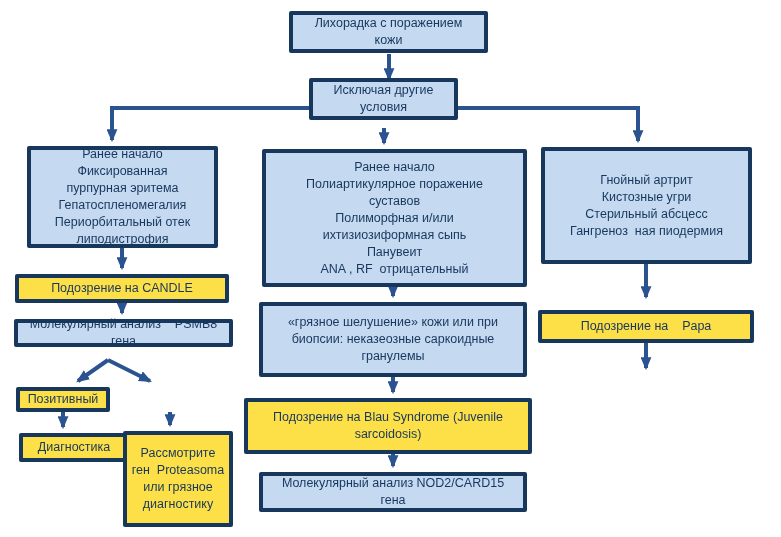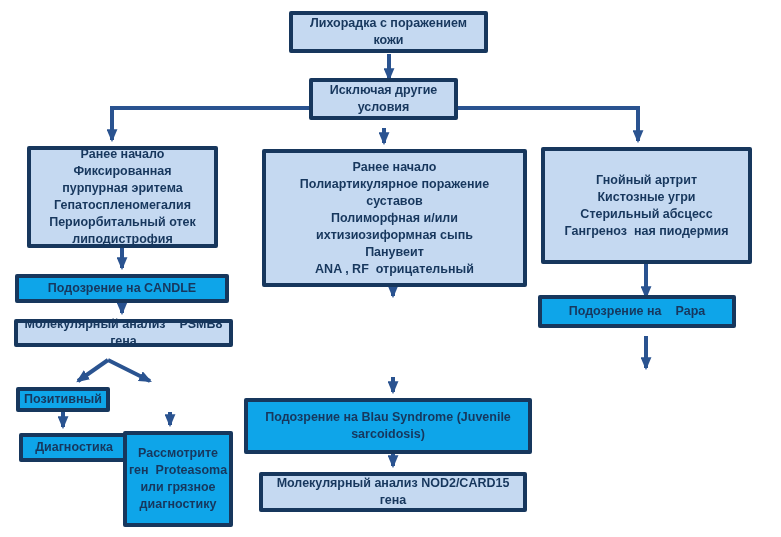--- a/index.html
+++ b/index.html
@@ -5,25 +5,25 @@
   html,body{margin:0;padding:0;background:#ffffff;}
   .canvas{
     position:relative;width:781px;height:537px;background:#ffffff;overflow:hidden;
     font-family:"Liberation Sans", sans-serif;
   }
   .connectors{position:absolute;left:0;top:0;width:781px;height:537px;}
   .node{
     position:absolute;box-sizing:border-box;
     border:4px solid #17375d;border-radius:2px;
     background:#c5d9f1;color:#17375d;
-    font-weight:bold;font-size:12.5px;line-height:17px;
+    font-weight:normal;font-size:12.5px;line-height:17px;
     display:flex;align-items:center;justify-content:center;
     text-align:center;white-space:pre-wrap;padding:2px 0;
   }
-  .node.white{background:#0ea5e9;}
+  .node.white{background:#fde047;}
 </style>
 </head>
 <body>
 
 <div class="canvas">
 
   <svg class="connectors" viewBox="0 0 781 537" xmlns="http://www.w3.org/2000/svg">
     <defs>
       <marker id="ah" viewBox="0 0 12 10" refX="10" refY="5" markerWidth="13" markerHeight="11" orient="auto" markerUnits="userSpaceOnUse">
         <path d="M0,0 L12,5 L0,10 z" fill="#2a5390"></path>
@@ -77,28 +77,31 @@
 диагностику</div>
 
   <div class="node" style="left:262px;top:149px;width:265px;height:138px">Ранее начало
 Полиартикулярное поражение
 суставов
 Полиморфная и/или
 ихтизиозиформная сыпь
 Панувеит
 ANA , RF  отрицательный</div>
 
+  <div class="node" style="left:259px;top:302px;width:268px;height:75px">«грязное шелушение» кожи или при
+биопсии: неказеозные саркоидные
+гранулемы</div>
 
   <div class="node white" style="left:244px;top:398px;width:288px;height:56px">Подозрение на Blau Syndrome (Juvenile
 sarcoidosis)</div>
 
   <div class="node" style="left:259px;top:472px;width:268px;height:40px">Молекулярный анализ NOD2/CARD15
 гена</div>
 
   <div class="node" style="left:541px;top:147px;width:211px;height:117px">Гнойный артрит
 Кистозные угри
 Стерильный абсцесс
 Гангреноз  ная пиодермия</div>
 
-  <div class="node white" style="left:538px;top:295px;width:198px;height:33px">Подозрение на    Papa</div>
+  <div class="node white" style="left:538px;top:310px;width:216px;height:33px">Подозрение на    Papa</div>
 
 
 </div>
 
 </body></html>

